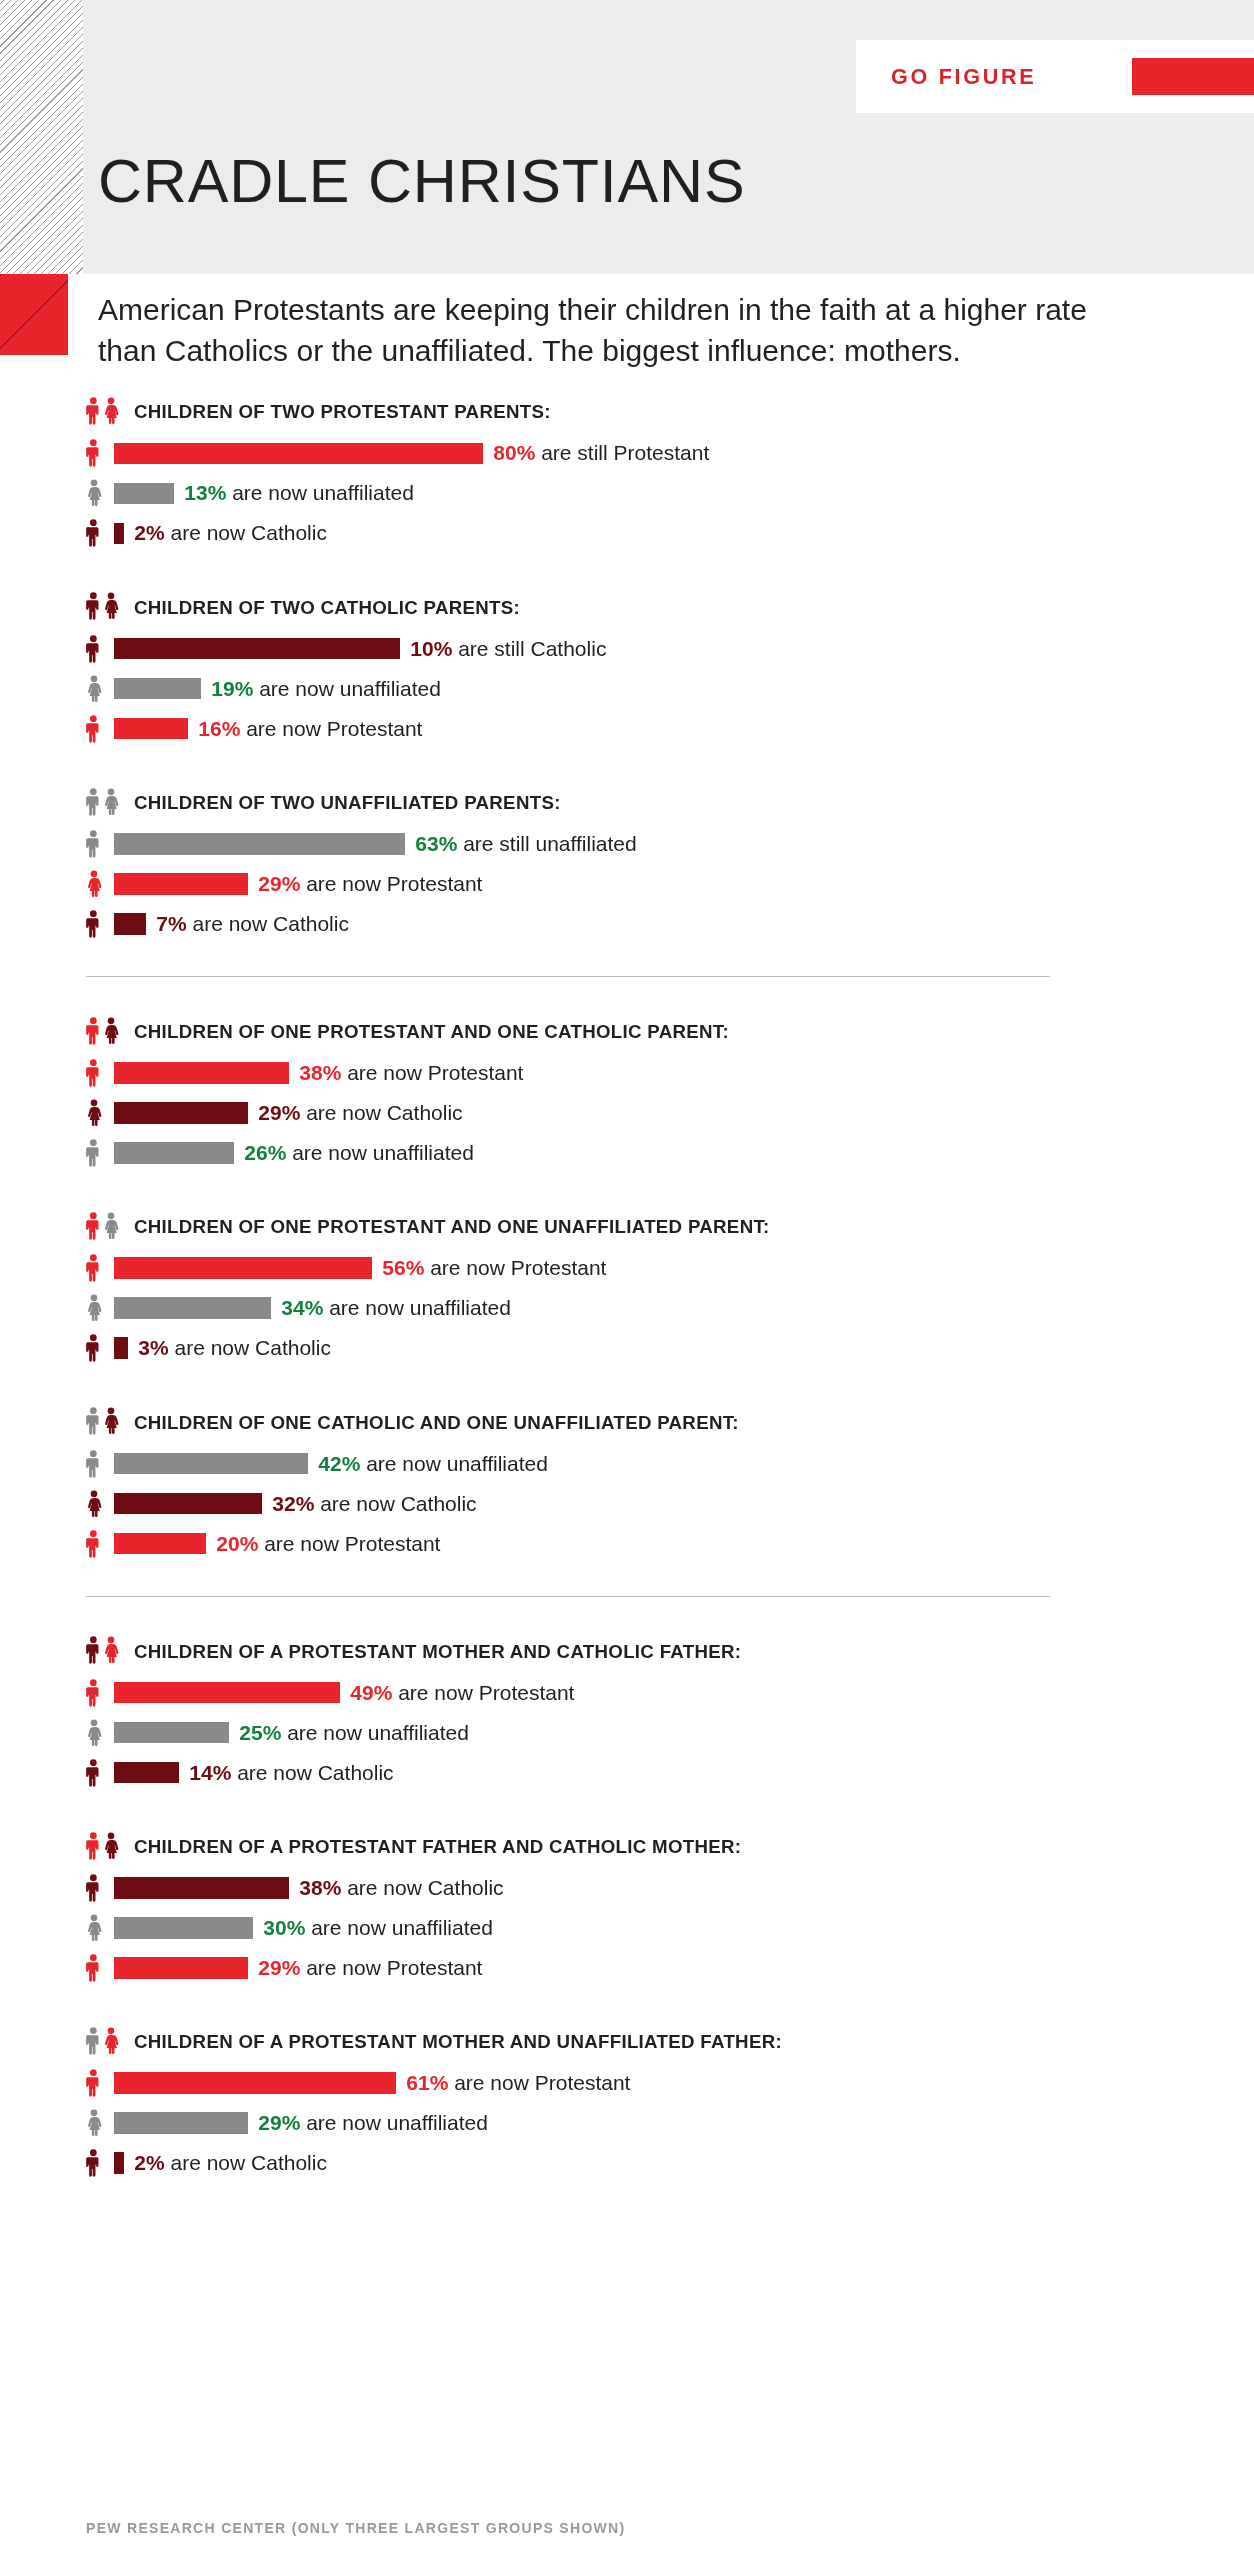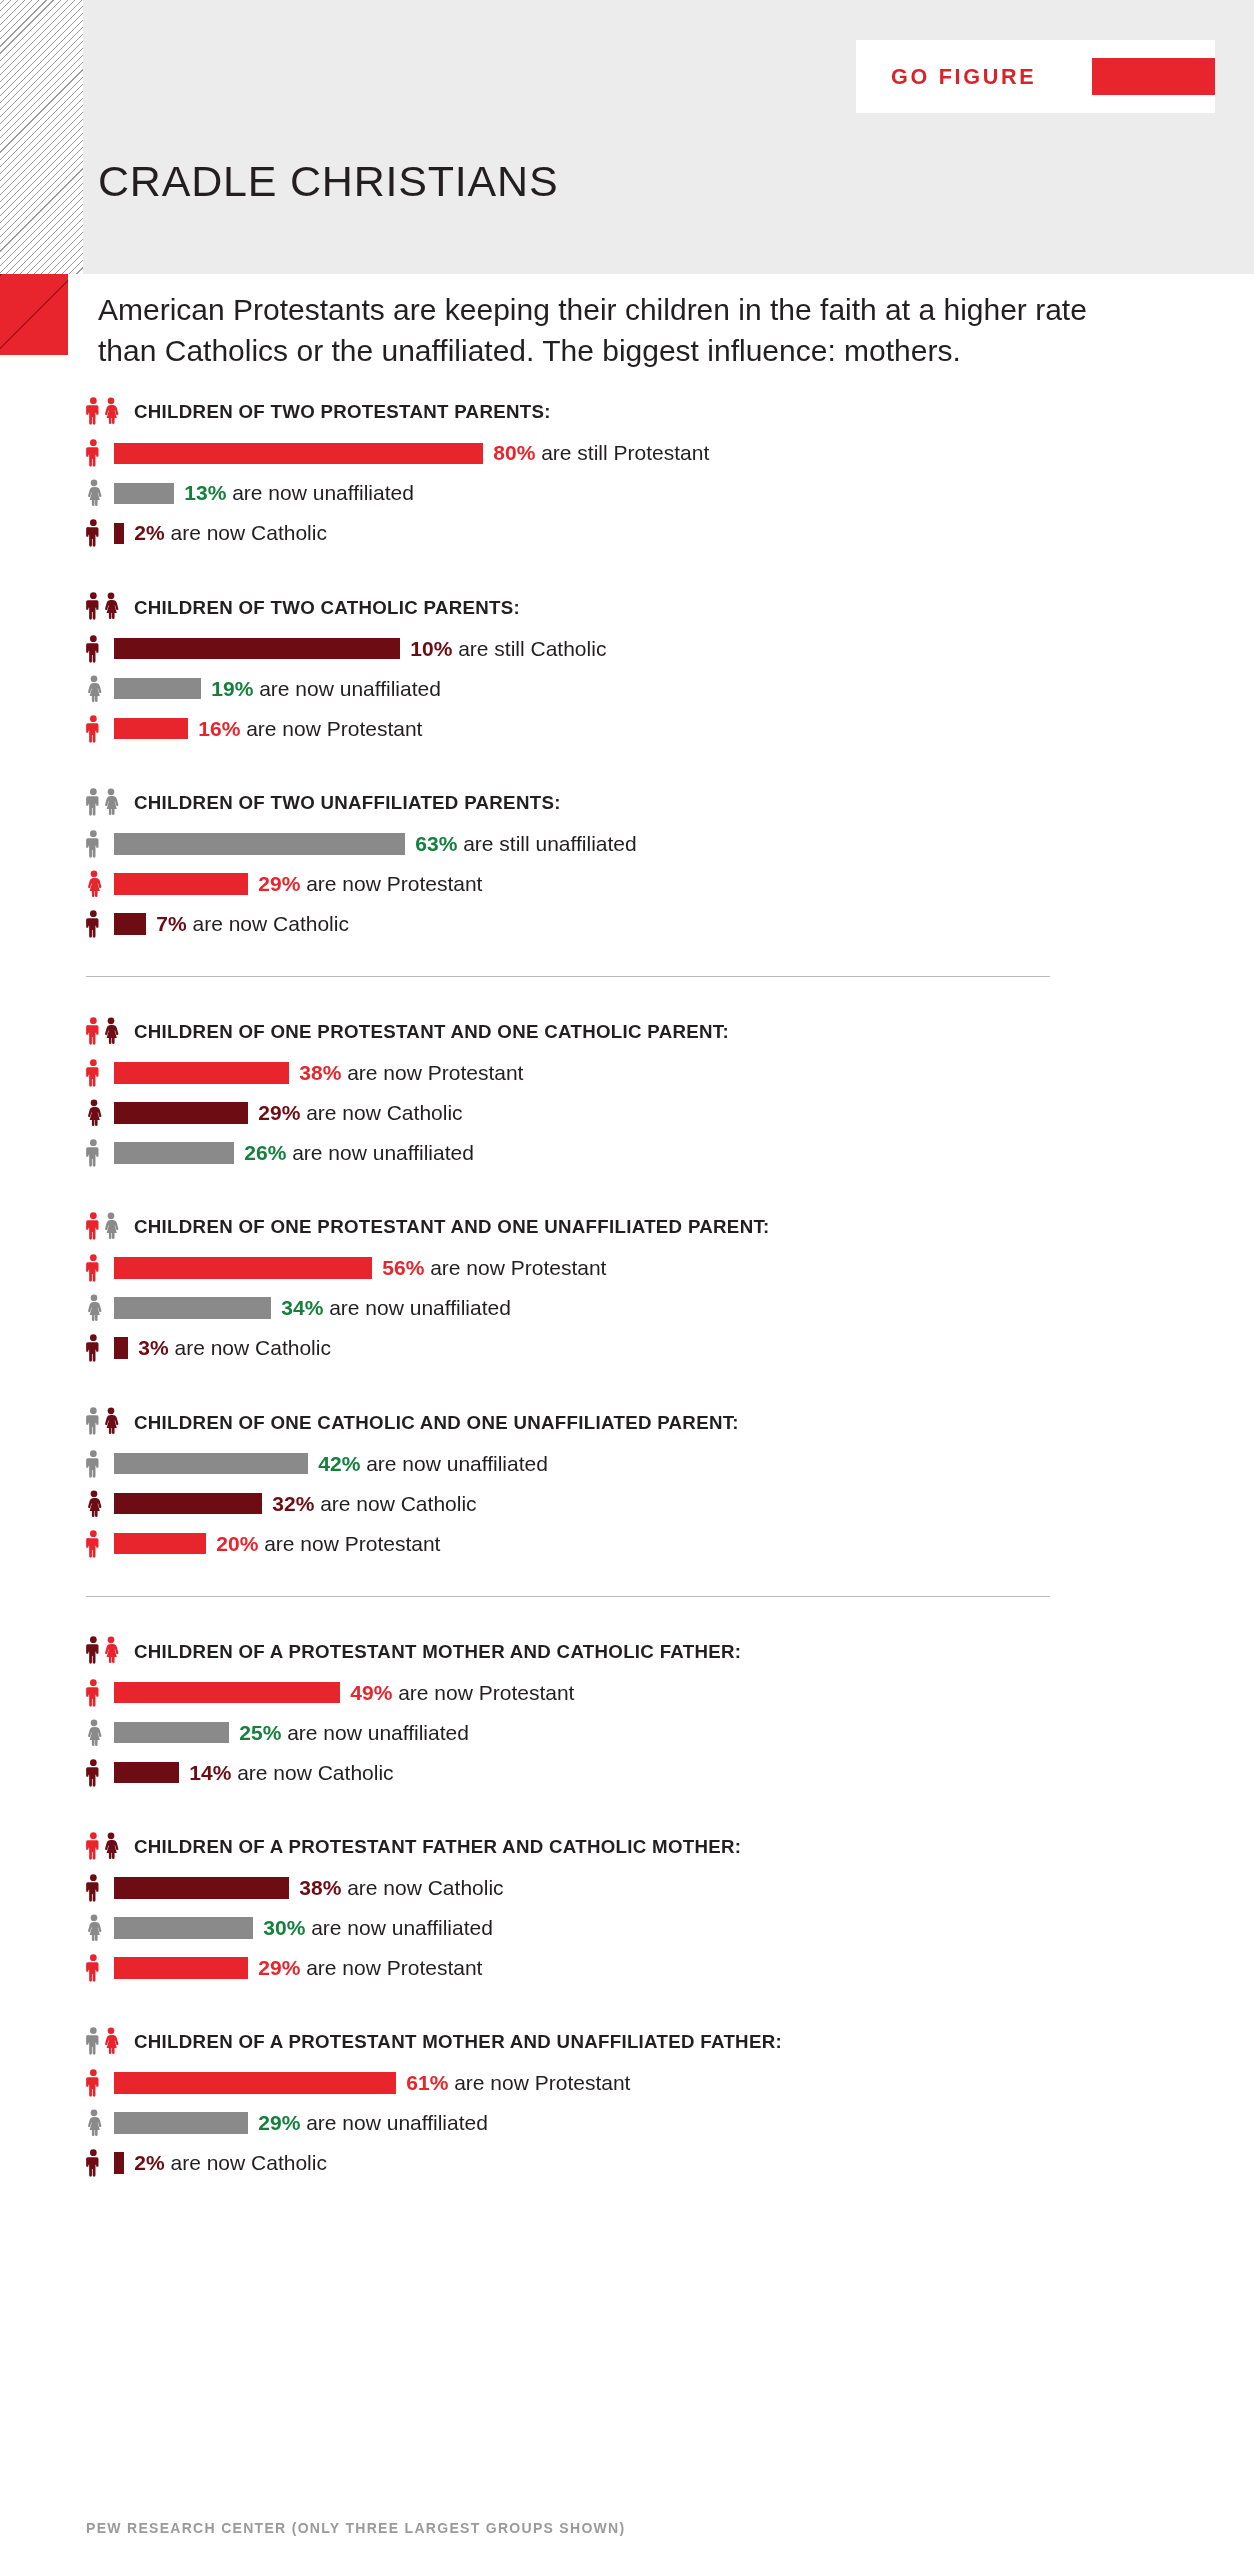--- a/index.html
+++ b/index.html
@@ -29,21 +29,21 @@
       repeating-linear-gradient(
         -45deg,
         #ffffff 0px, #ffffff 4.2px,
         #9b9b9b 4.2px, #9b9b9b 5px
       );
   }
   .gofigure-wrap {
     position: absolute;
     top: 40px;
     left: 856px;
-    width: 359px;
+    width: 399px;
     height: 73px;
     background: #ffffff;
     display: flex;
     align-items: center;
   }
   .gofigure-label {
     font-size: 21.6px;
     font-weight: bold;
     letter-spacing: 2.7px;
     color: #d8232a;
@@ -55,21 +55,21 @@
     right: 0;
     top: 18.3px;
     width: 123px;
     height: 37px;
     background: #e8242c;
   }
   .title {
     position: absolute;
     left: 98px;
     top: 181px;
-    font-size: 43px;
+    font-size: 61px;
     font-weight: 300;
     letter-spacing: 0.8px;
     color: #231f20;
     font-family: "Liberation Sans", sans-serif;
     transform: translateY(-50%);
     white-space: nowrap;
   }
 
   
   .red-square {

